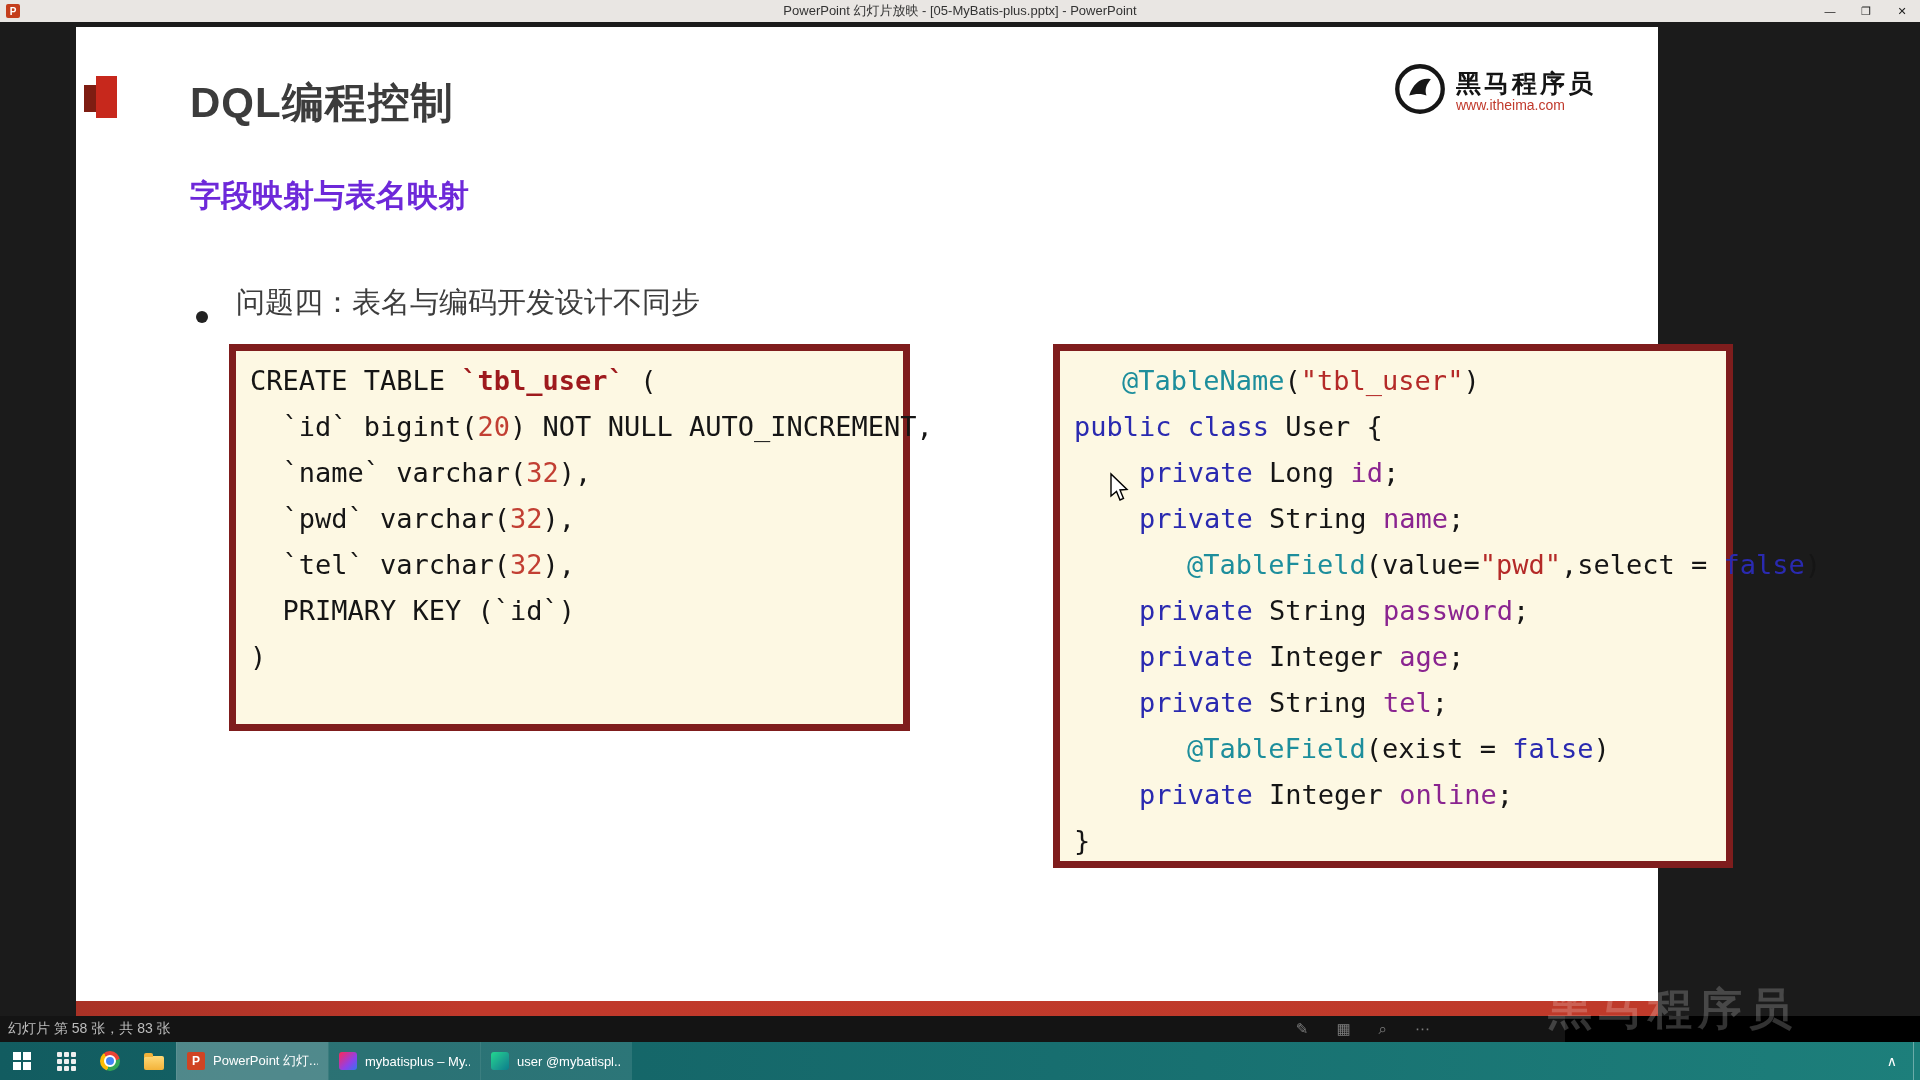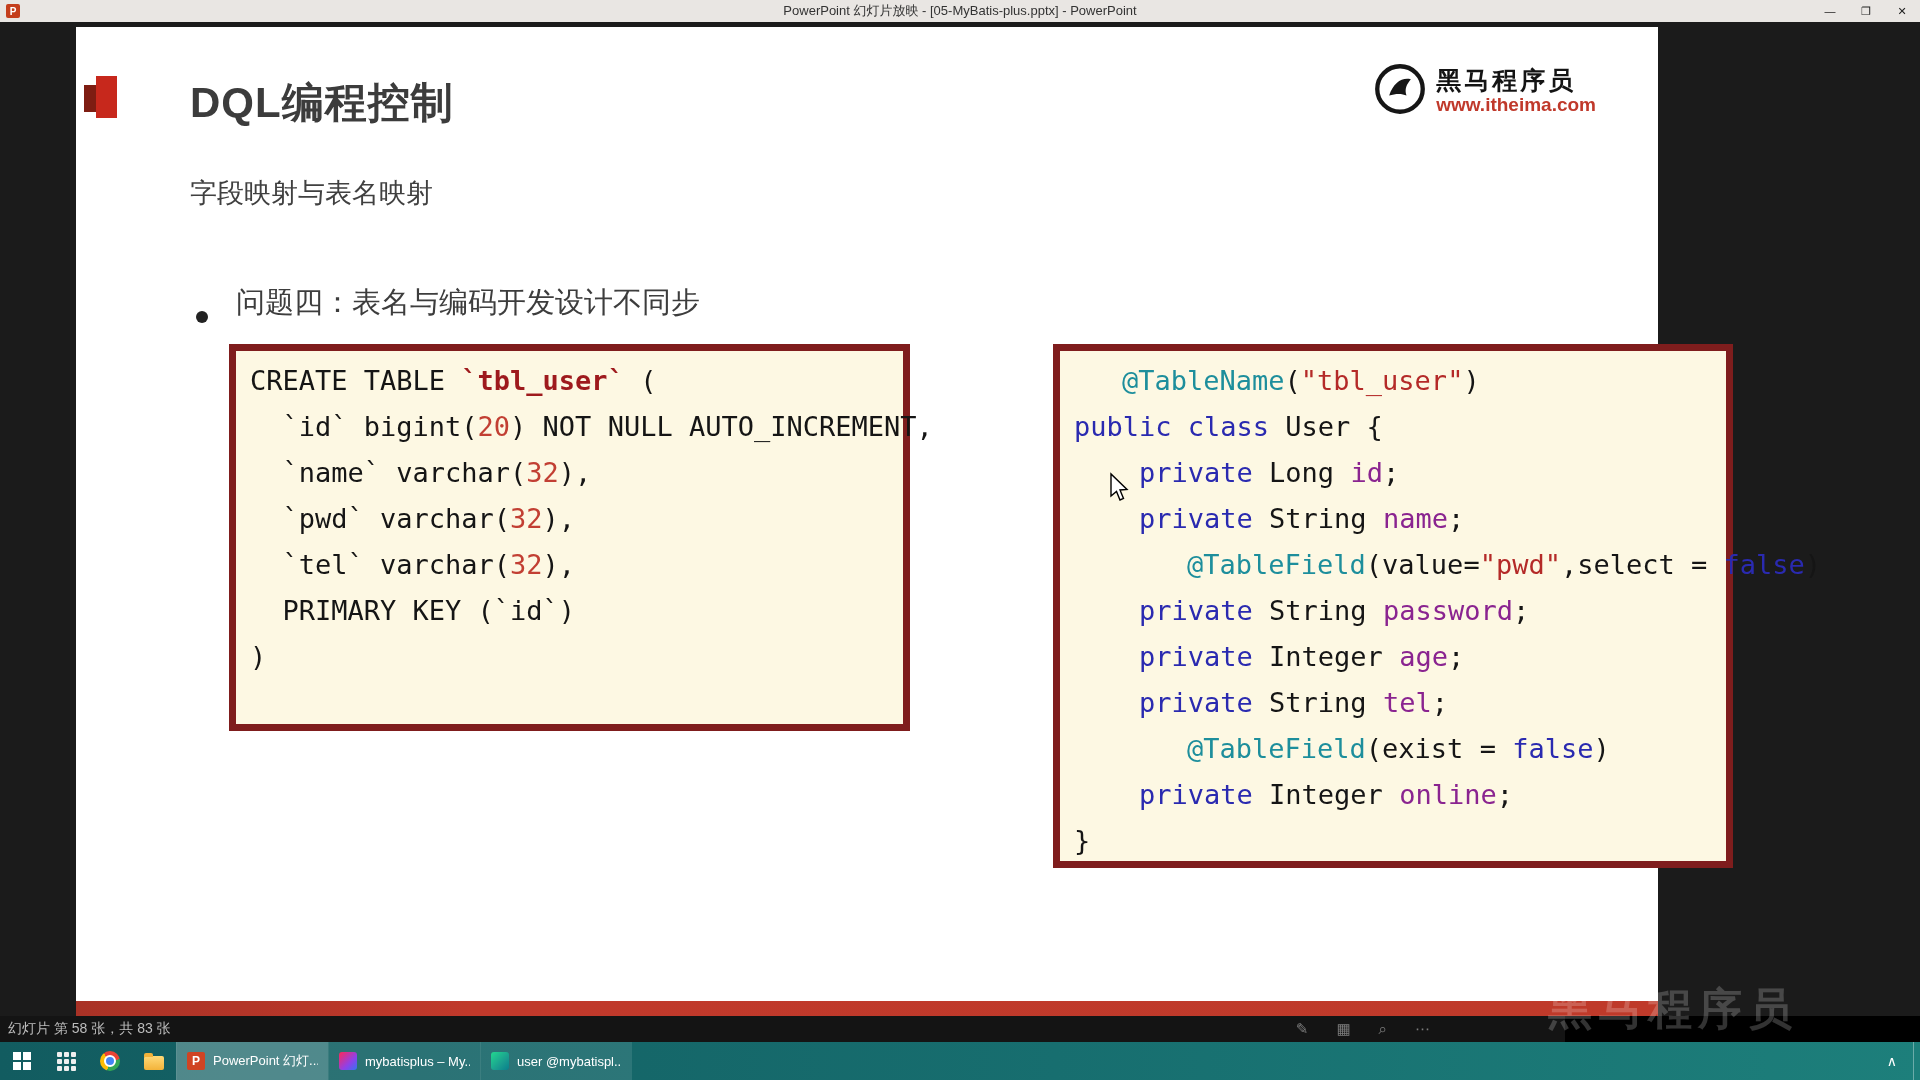--- a/index.html
+++ b/index.html
@@ -17,22 +17,22 @@
   
   .stage{position:absolute;top:22px;left:0;width:1920px;height:994px;background:#1b1b1b;}
   .slide{position:absolute;left:76px;top:5px;width:1582px;height:989px;background:#ffffff;}
   .slide-footer{position:absolute;left:0;bottom:0;width:100%;height:15px;background:linear-gradient(90deg,#a93226,#c0392b 25%,#bf3a2a);}
   .accent-dark{position:absolute;left:8px;top:58px;width:12px;height:27px;background:#7e1d12;}
   .accent-red{position:absolute;left:20px;top:49px;width:21px;height:42px;background:#c7281c;}
   .slide-title{position:absolute;left:114px;top:48px;font-size:42px;font-weight:800;color:#3c3c3c;letter-spacing:1px;}
   .logo{position:absolute;right:62px;top:36px;display:flex;align-items:center;gap:10px;}
   .logo-text{display:flex;flex-direction:column;line-height:1.15;}
   .logo-brand{font-size:25px;font-weight:800;color:#141414;letter-spacing:3px;}
-  .logo-site{font-size:19px;font-weight:700;color:#c0392b;}
-  .section-heading{position:absolute;left:114px;top:148px;font-size:27px;font-weight:400;color:#404040;}
+  .logo-site{font-size:14px;font-weight:400;color:#c0392b;}
+  .section-heading{position:absolute;left:114px;top:148px;font-size:31px;font-weight:700;color:#6d28d9;}
   .bullet-row{position:absolute;left:120px;top:256px;display:flex;align-items:flex-end;gap:28px;}
   .bullet-dot{width:12px;height:12px;border-radius:50%;background:#222;flex:none;}
   .bullet-text{font-size:29px;color:#3d3d3d;}
   
   .code-box{position:absolute;box-sizing:border-box;background:#fdf8e3;border:7px solid #7f1d1d;padding:7px 14px;font-family:"DejaVu Sans Mono",monospace;font-size:27px;color:#151515;}
   .code-sql{left:153px;top:317px;width:681px;height:387px;}
   .code-java{left:977px;top:317px;width:680px;height:524px;}
   .code-line{line-height:46px;white-space:pre;}
   .tok-d{color:#151515;}
   .tok-tbl{color:#9e1a1d;font-weight:bold;}

